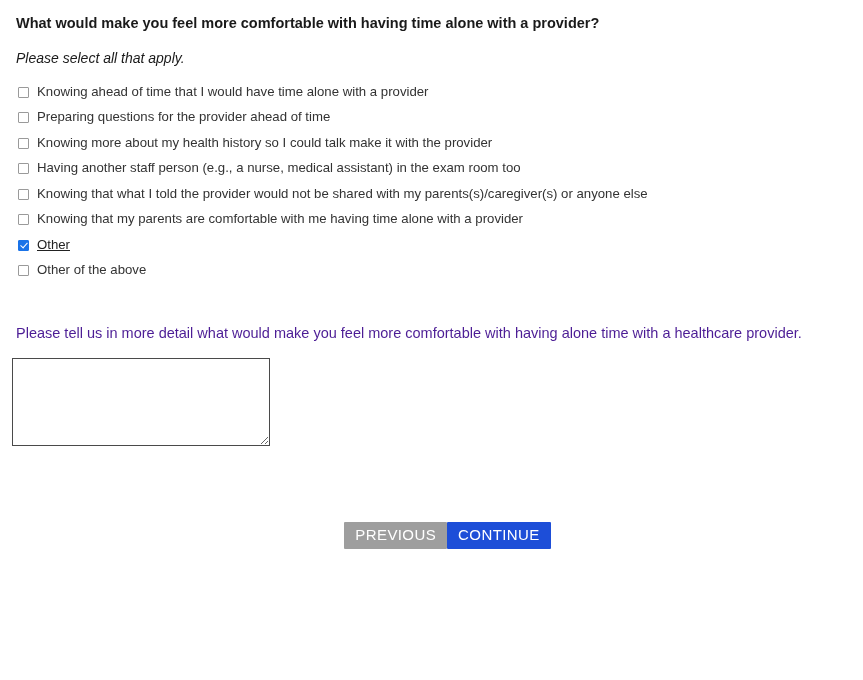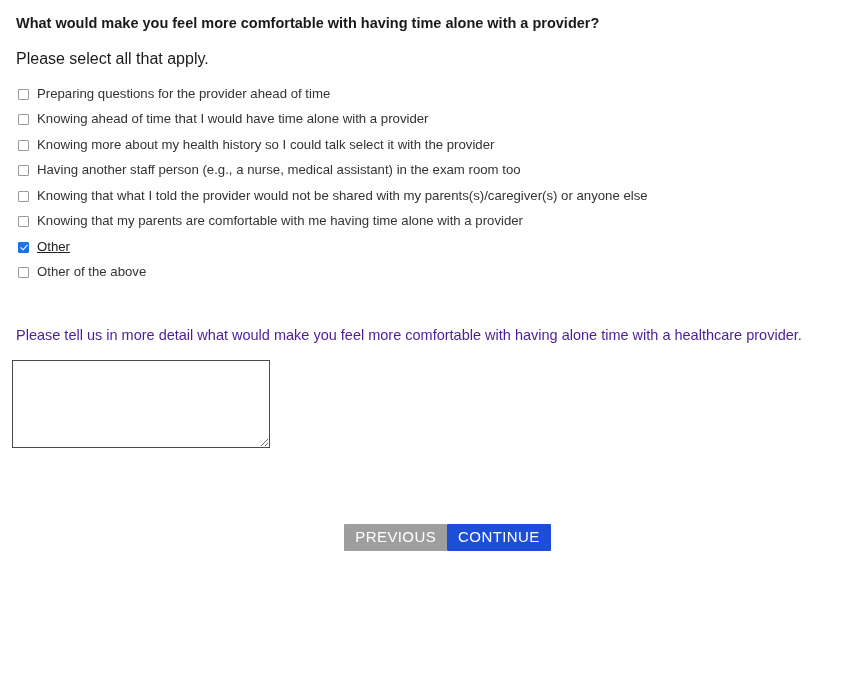--- a/index.html
+++ b/index.html
@@ -21,21 +21,22 @@
   }
   .question-title {
     font-size: 14.5px;
     font-weight: bold;
     color: #1a1a1a;
     line-height: 1.35;
     margin: 0 0 0 0;
     padding: 0 0 0 0;
   }
   .instruction {
-    font-size: 16px;
+    font-size: 14px;
+    font-style: italic;
     color: #1a1a1a;
     margin: 16px 0 0 0;
   }
   .options {
     margin-top: 18px;
   }
   .option-row {
     display: flex;
     align-items: flex-start;
     margin-bottom: 9px;
@@ -134,31 +135,31 @@
 <div class="page">
 
   <h1 class="question-title">What would make you feel more comfortable with having time alone with a provider?</h1>
 
   <div class="instruction">Please select all that apply.</div>
 
   <div class="options">
 
     <div class="option-row">
       <span class="cb"></span>
+      <span class="option-label">Knowing ahead of time that I would have time alone with a provider</span>
+    </div>
+
+    <div class="option-row">
+      <span class="cb"></span>
       <span class="option-label">Preparing questions for the provider ahead of time</span>
     </div>
 
     <div class="option-row">
       <span class="cb"></span>
-      <span class="option-label">Knowing ahead of time that I would have time alone with a provider</span>
-    </div>
-
-    <div class="option-row">
-      <span class="cb"></span>
-      <span class="option-label">Knowing more about my health history so I could talk select it with the provider</span>
+      <span class="option-label">Knowing more about my health history so I could talk make it with the provider</span>
     </div>
 
     <div class="option-row">
       <span class="cb"></span>
       <span class="option-label">Having another staff person (e.g., a nurse, medical assistant) in the exam room too</span>
     </div>
 
     <div class="option-row">
       <span class="cb"></span>
       <span class="option-label">Knowing that what I told the provider would not be shared with my parents(s)/caregiver(s) or anyone else</span>

